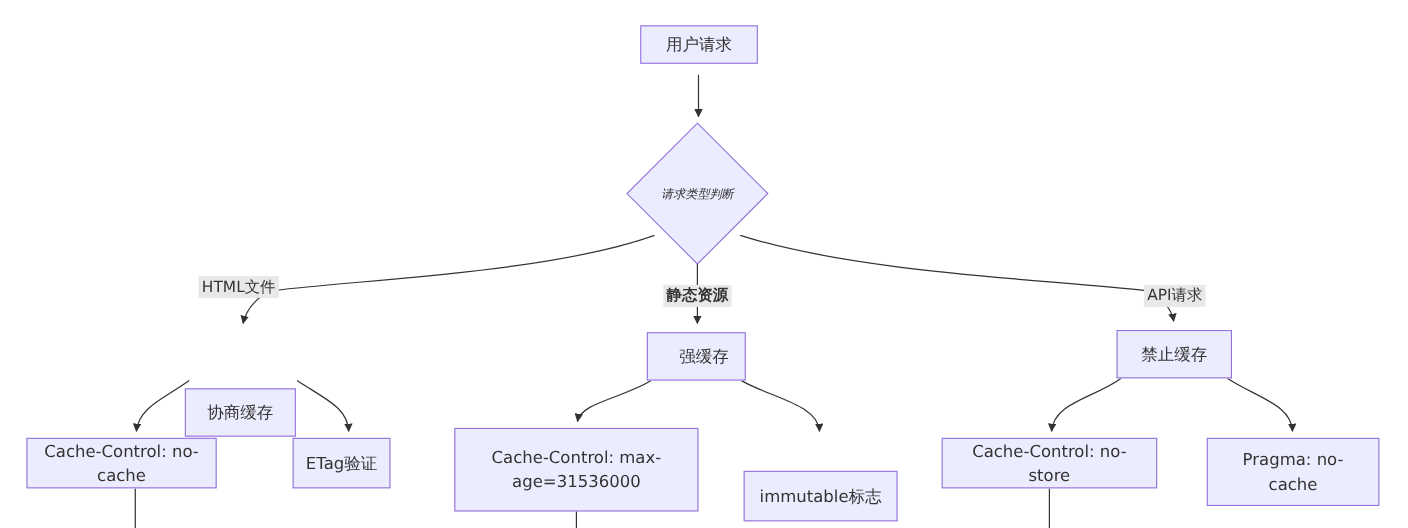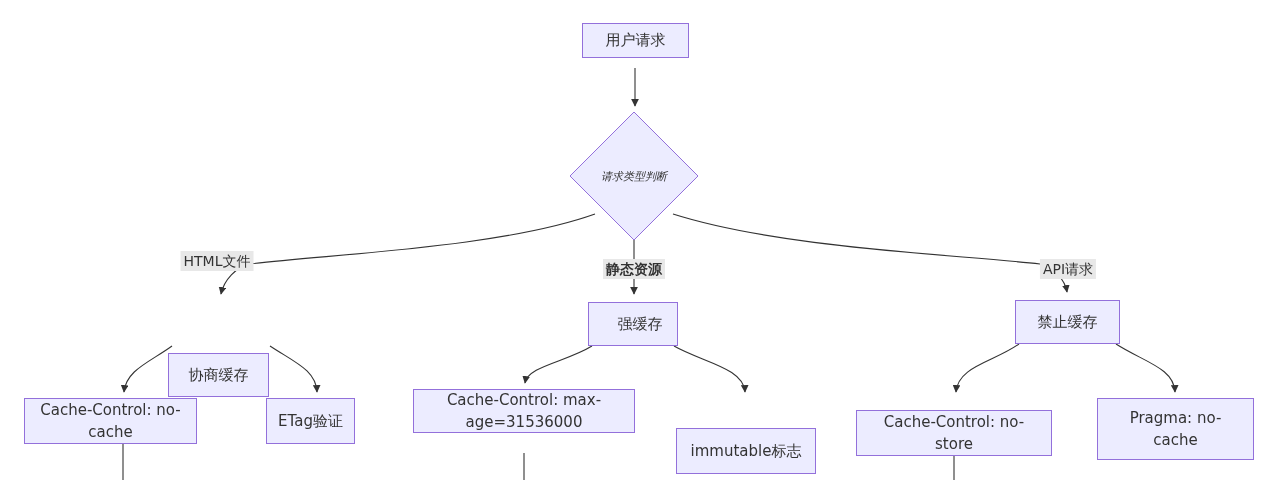--- a/index.html
+++ b/index.html
@@ -124,25 +124,25 @@
   <div class="node" style="left:168px; top:316px; width:101px; height:44px;margin-top:37px;">协商缓存</div>
 
   <div class="node" style="left:588px; top:302px; width:90px; height:44px;padding-left:24px;">强缓存</div>
 
   <div class="node" style="left:1015px; top:300px; width:105px; height:44px;">禁止缓存</div>
 
   <div class="node" style="left:24px; top:398px; width:173px; height:46px;">Cache-Control: no-cache</div>
 
   <div class="node" style="left:266px; top:398px; width:89px; height:46px;">ETag验证</div>
 
-  <div class="node" style="left:413px; top:389px; width:222px; height:44px;">Cache-Control: max-age=31536000</div>
+  <div class="node" style="left:413px; top:389px; width:222px; height:76px;">Cache-Control: max-age=31536000</div>
 
   <div class="node" style="left:676px; top:398px; width:140px; height:46px;margin-top:30px;">immutable标志</div>
 
-  <div class="node" style="left:856px; top:398px; width:196px; height:46px;margin-top:12px;">Cache-Control: no-store</div>
+  <div class="node" style="left:856px; top:398px; width:196px; height:46px;">Cache-Control: no-store</div>
 
   <div class="node" style="left:1097px; top:398px; width:157px; height:62px;">Pragma: no-cache</div>
 
   <div class="edge-label" style="left:217px; top:251px;">HTML文件</div>
 
   <div class="edge-label" style="left:634px; top:259px;font-weight:bold;">静态资源</div>
 
   <div class="edge-label" style="left:1068px; top:259px;">API请求</div>
 
 </div>

